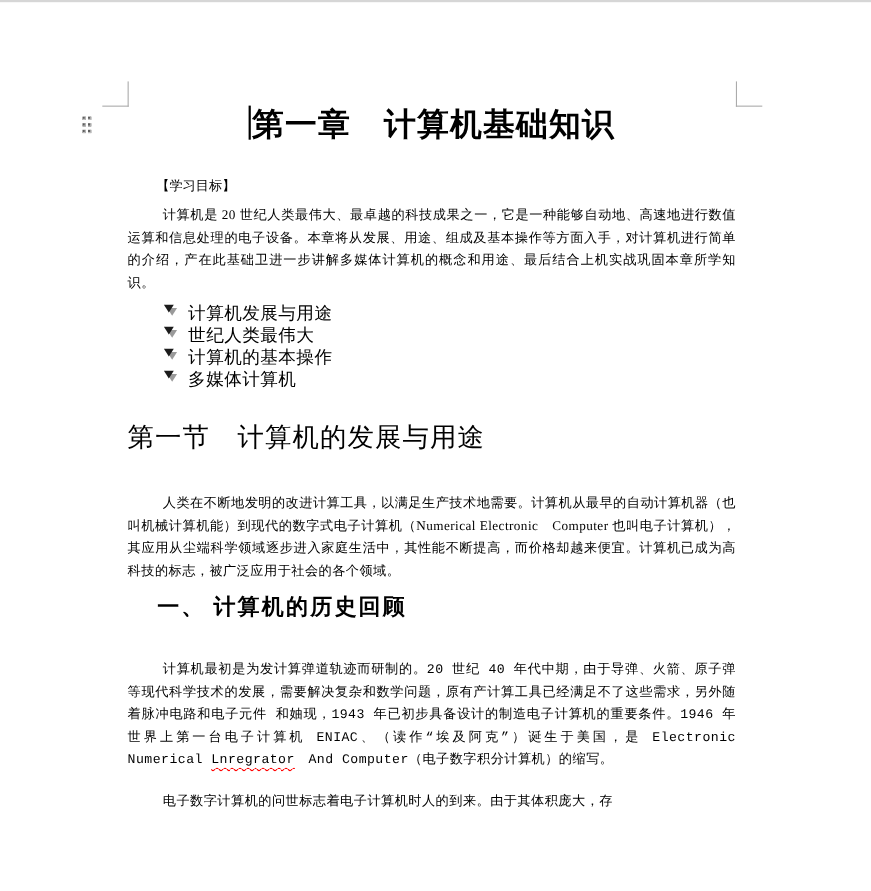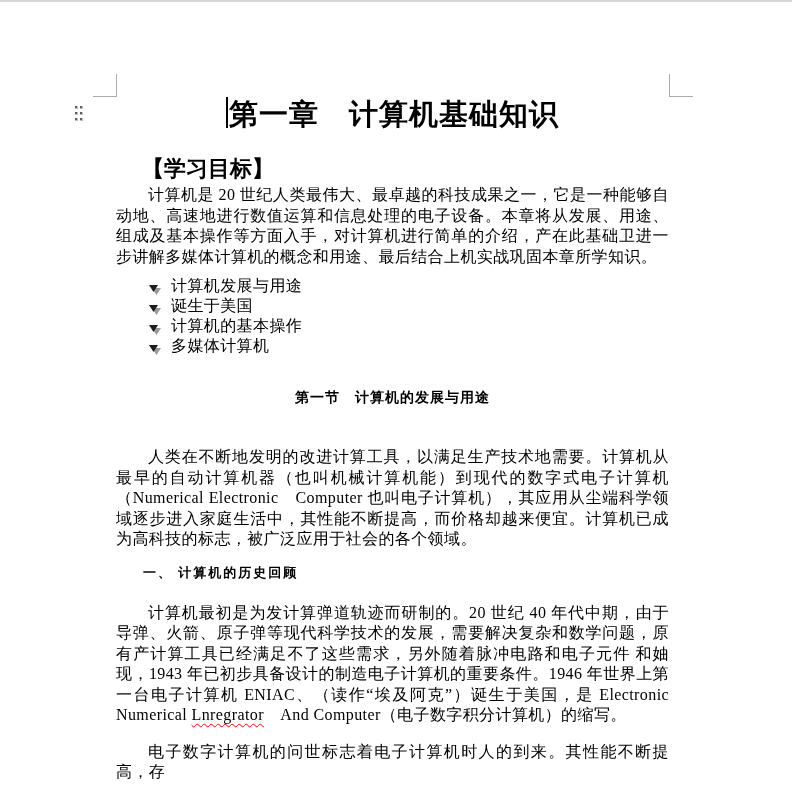--- a/index.html
+++ b/index.html
@@ -47,51 +47,51 @@
     white-space: nowrap;
   }
   .caret {
     display: inline-block; width: 2px; height: 31px;
     background: #000; vertical-align: -4px; margin-right: 1px;
   }
 
   .label {
     margin-top: 24px; padding-left: 26px;
     font-family: "Liberation Sans", "DejaVu Sans", sans-serif;
-    font-weight: bold; font-size: 22px; line-height: 22px;
+    font-weight: normal; font-size: 12px; line-height: 22px;
   }
   .label.second { margin-top: 19px; }
 
   p.body {
-    margin: 0; font-size: 16px; line-height: 20.5px;
+    margin: 0; font-size: 12px; line-height: 20.5px;
     text-align: justify; text-indent: 32px; letter-spacing: 0.4px;
   }
   p.body.p1 { margin-top: 5px; }
   p.body.p2 { margin-top: 34px; }
-  p.body.p3 { margin-top: 19px; }
+  p.body.p3 { margin-top: 36px; font-family: Liberation Mono, monospace; }
   p.body.p4 { margin-top: 16px; }
 
   ul.kp-list { margin: 9px 0 0 0; padding: 0 0 0 32px; list-style: none; }
   ul.kp-list li {
-    display: flex; align-items: flex-end; gap: 9px;
+    display: flex; align-items: flex-start; gap: 9px;
     font-size: 16px; line-height: 20px; height: 20px;
     letter-spacing: 0.4px;
   }
   .bullet-svg { flex: 0 0 auto; display: block; }
 
   h2.section {
     margin: 27px 0 0 0;
-    font-size: 14px; line-height: 30px;
-    font-weight: bold; text-align: center;
+    font-size: 24px; line-height: 30px;
+    font-weight: normal; text-align: left;
     letter-spacing: 1px; white-space: nowrap;
   }
 
   h3.sub {
     margin: 12px 0 0 0; padding-left: 27px;
-    font-size: 13px; line-height: 22px;
+    font-size: 20px; line-height: 22px;
     font-weight: bold; letter-spacing: 2px;
   }
 
   .misspelled {
     text-decoration: underline;
     text-decoration-style: wavy;
     text-decoration-color: #ff0000;
     text-decoration-thickness: 1px;
     text-underline-offset: 3px;
   }
@@ -130,21 +130,21 @@
           <polygon points="4,4 13,4 8.5,11" fill="#9a9a9a"></polygon>
           <polygon points="1,1 10,1 5.5,8" fill="#1c1c1c"></polygon>
         </svg>
         <span>计算机发展与用途</span>
       </li>
       <li>
         <svg class="bullet-svg" width="14" height="12" viewBox="0 0 14 12">
           <polygon points="4,4 13,4 8.5,11" fill="#9a9a9a"></polygon>
           <polygon points="1,1 10,1 5.5,8" fill="#1c1c1c"></polygon>
         </svg>
-        <span>诞生于美国</span>
+        <span>世纪人类最伟大</span>
       </li>
       <li>
         <svg class="bullet-svg" width="14" height="12" viewBox="0 0 14 12">
           <polygon points="4,4 13,4 8.5,11" fill="#9a9a9a"></polygon>
           <polygon points="1,1 10,1 5.5,8" fill="#1c1c1c"></polygon>
         </svg>
         <span>计算机的基本操作</span>
       </li>
       <li>
         <svg class="bullet-svg" width="14" height="12" viewBox="0 0 14 12">
@@ -156,16 +156,16 @@
     </ul>
 
     <h2 class="section">第一节　计算机的发展与用途</h2>
 
     <p class="body p2">人类在不断地发明的改进计算工具，以满足生产技术地需要。计算机从最早的自动计算机器（也叫机械计算机能）到现代的数字式电子计算机（Numerical Electronic　Computer 也叫电子计算机），其应用从尘端科学领域逐步进入家庭生活中，其性能不断提高，而价格却越来便宜。计算机已成为高科技的标志，被广泛应用于社会的各个领域。</p>
 
     <h3 class="sub">一、 计算机的历史回顾</h3>
 
     <p class="body p3"><span>计算机最初是为发计算弹道轨迹而研制的。20 世纪 40 年代中期，由于导弹、火箭、原子弹等现代科学技术的发展，需要解决复杂和数学问题，原有产计算工具已经满足不了这些需求，另外随着脉冲电路和电子元件 和妯现，1943 年已初步具备设计的制造电子计算机的重要条件。1946 年世界上第一台电子计算机 ENIAC、（读作“埃及阿克”）诞生于美国，是 Electronic Numerical </span><span class="misspelled">Lnregrator</span><span>　And Computer（电子数字积分计算机）的缩写。</span></p>
 
-    <p class="body p4">电子数字计算机的问世标志着电子计算机时人的到来。其性能不断提高，存</p>
+    <p class="body p4">电子数字计算机的问世标志着电子计算机时人的到来。由于其体积庞大，存</p>
 
   </div>
 </div>
 
 </body></html>

